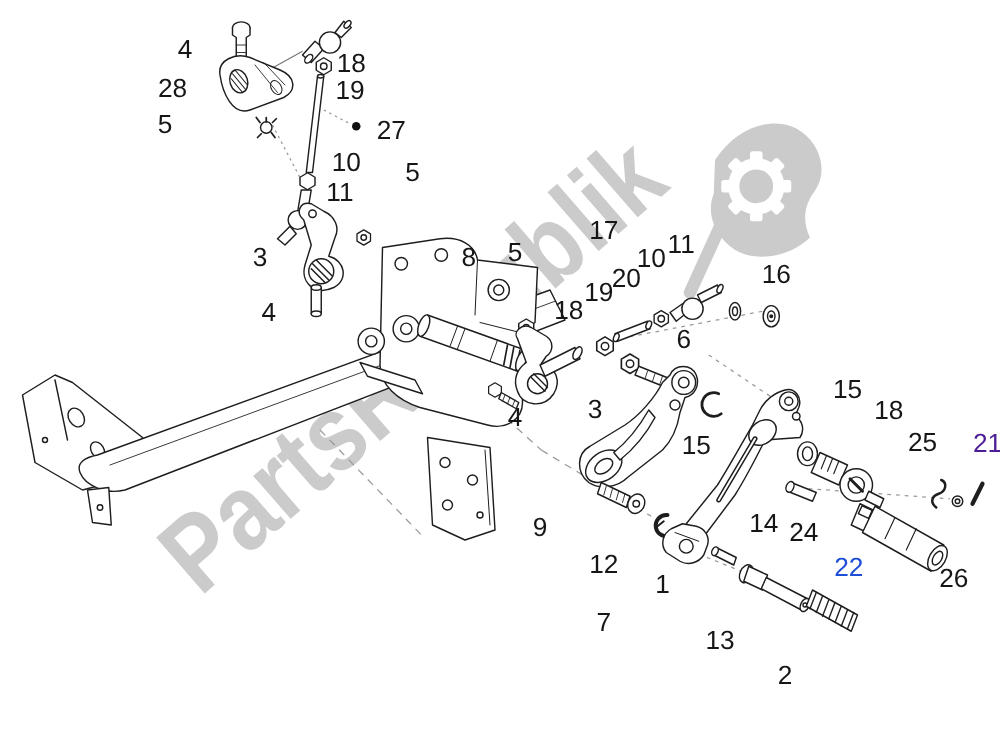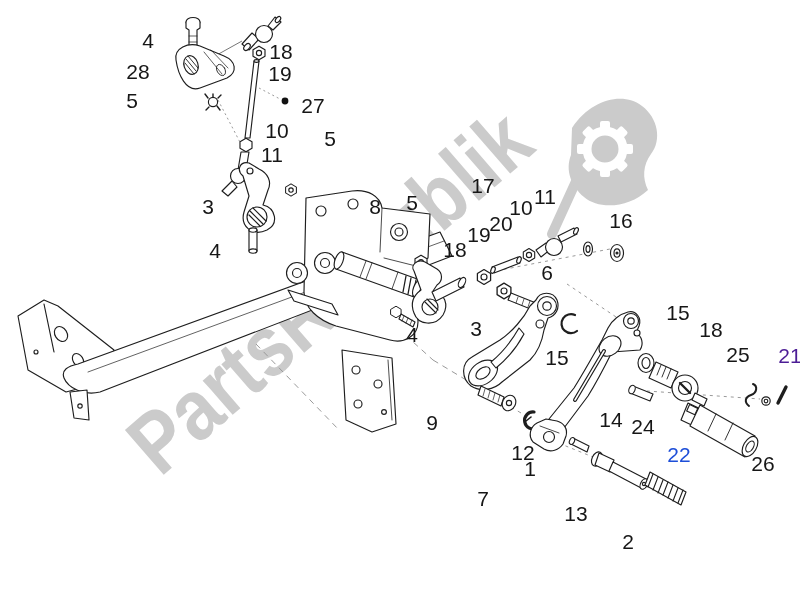--- a/index.html
+++ b/index.html
@@ -335,21 +335,21 @@
       <span class="part-label" style="left: 547px; top: 272px; color: rgb(22, 22, 22);">6</span>
       <span class="part-label" style="left: 621px; top: 220px; color: rgb(22, 22, 22);">16</span>
       <span class="part-label" style="left: 476px; top: 328px; color: rgb(22, 22, 22);">3</span>
       <span class="part-label" style="left: 412px; top: 334px; color: rgb(22, 22, 22);">4</span>
       <span class="part-label" style="left: 557px; top: 357px; color: rgb(22, 22, 22);">15</span>
       <span class="part-label" style="left: 678px; top: 312px; color: rgb(22, 22, 22);">15</span>
       <span class="part-label" style="left: 711px; top: 329px; color: rgb(22, 22, 22);">18</span>
       <span class="part-label" style="left: 738px; top: 354px; color: rgb(22, 22, 22);">25</span>
       <span class="part-label" style="left: 790px; top: 355px; color: #4c1d95;">21</span>
       <span class="part-label" style="left: 432px; top: 422px; color: rgb(22, 22, 22);">9</span>
-      <span class="part-label" style="left: 483px; top: 452px; color: rgb(22, 22, 22); margin-left: 40px;">12</span>
+      <span class="part-label" style="left: 483px; top: 452px; color: rgb(22, 22, 22);">12</span>
       <span class="part-label" style="left: 611px; top: 419px; color: rgb(22, 22, 22);">14</span>
       <span class="part-label" style="left: 643px; top: 426px; color: rgb(22, 22, 22);">24</span>
       <span class="part-label" style="left: 530px; top: 468px; color: rgb(22, 22, 22);">1</span>
       <span class="part-label" style="left: 679px; top: 454px; color: #1d4ed8;">22</span>
       <span class="part-label" style="left: 763px; top: 463px; color: rgb(22, 22, 22);">26</span>
       <span class="part-label" style="left: 483px; top: 498px; color: rgb(22, 22, 22);">7</span>
       <span class="part-label" style="left: 576px; top: 513px; color: rgb(22, 22, 22); text-align: right;">13</span>
       <span class="part-label" style="left: 628px; top: 541px; color: rgb(22, 22, 22);">2</span>
     </div>
 

